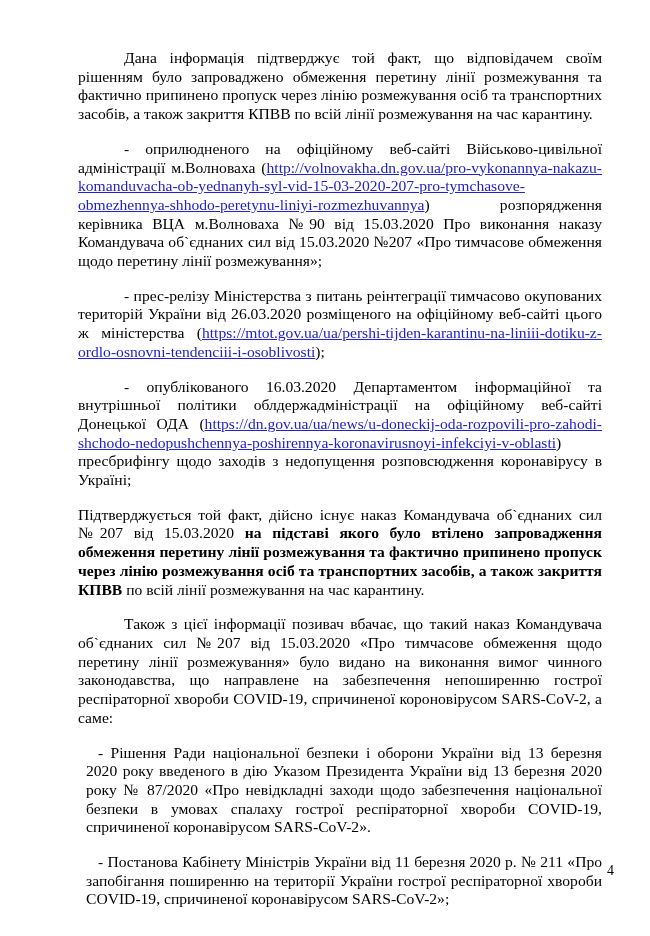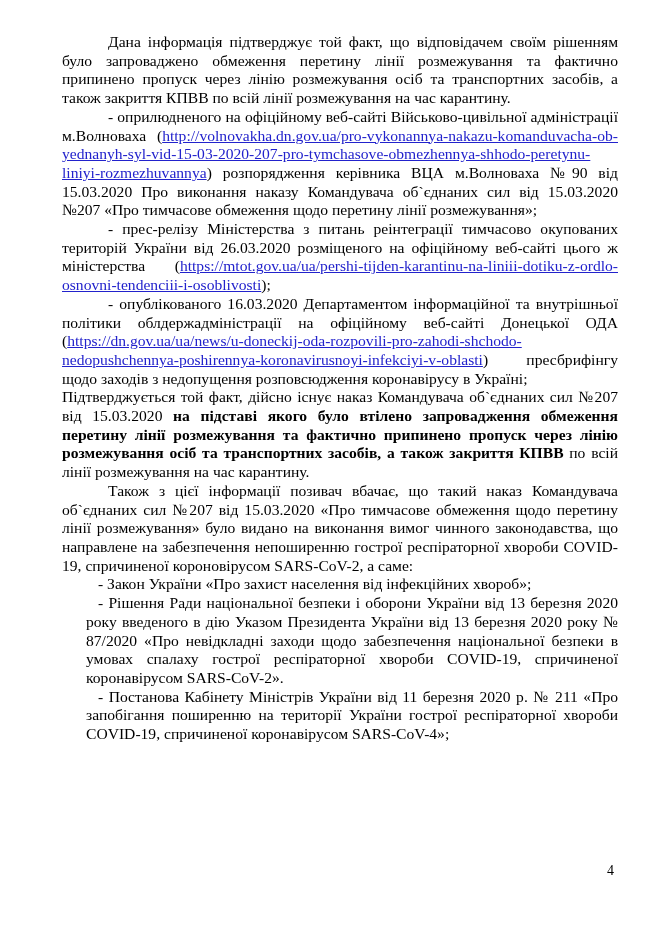--- a/index.html
+++ b/index.html
@@ -18,21 +18,21 @@
   }
   .content {
     position: absolute;
     left: 62px;
     top: 33px;
     width: 556px;
     font-size: 15.6px;
     line-height: 18.7px;
     text-align: justify;
   }
-  .content p { margin: 0; }
+  .content p { margin: 16px; }
   p.indent  { text-indent: 46px; }
   p.plain   { text-indent: 0; }
   p.sublist { margin-left: 24px; text-indent: 12px; }
   a.doc-link {
     color: var(--link-color, #2222cc);
     text-decoration: underline;
     cursor: pointer;
     word-break: normal;
   }
   .bold-run { font-weight: bold; }
@@ -48,18 +48,17 @@
 <body style="background: rgb(255, 255, 255); color: rgb(0, 0, 0);">
 
 <div class="page">
   <div class="content" id="doc-content">
       <p class="indent"><span class="text-run">Дана інформація підтверджує той факт, що відповідачем своїм рішенням було запроваджено обмеження перетину лінії розмежування та фактично припинено пропуск через лінію розмежування осіб та транспортних засобів, а також закриття КПВВ по всій лінії розмежування на час карантину.</span></p>
       <p class="indent"><span class="text-run">- оприлюдненого на офіційному веб-сайті Військово-цивільної адміністрації м.Волноваха (</span><a class="doc-link" href="#">http://volnovakha.dn.gov.ua/pro-vykonannya-nakazu-komanduvacha-ob-yednanyh-syl-vid-15-03-2020-207-pro-tymchasove-obmezhennya-shhodo-peretynu-liniyi-rozmezhuvannya</a><span class="text-run">) розпорядження керівника ВЦА м.Волноваха №90 від 15.03.2020 Про виконання наказу Командувача об`єднаних сил від 15.03.2020 №207 «Про тимчасове обмеження щодо перетину лінії розмежування»;</span></p>
       <p class="indent"><span class="text-run">- прес-релізу Міністерства з питань реінтеграції тимчасово окупованих територій України від 26.03.2020 розміщеного на офіційному веб-сайті цього ж міністерства (</span><a class="doc-link" href="#">https://mtot.gov.ua/ua/pershi-tijden-karantinu-na-liniii-dotiku-z-ordlo-osnovni-tendenciii-i-osoblivosti</a><span class="text-run">);</span></p>
       <p class="indent"><span class="text-run">- опублікованого 16.03.2020 Департаментом інформаційної та внутрішньої політики облдержадміністрації на офіційному веб-сайті Донецької ОДА (</span><a class="doc-link" href="#">https://dn.gov.ua/ua/news/u-doneckij-oda-rozpovili-pro-zahodi-shchodo-nedopushchennya-poshirennya-koronavirusnoyi-infekciyi-v-oblasti</a><span class="text-run">)  пресбрифінгу щодо заходів з недопущення розповсюдження коронавірусу в Україні;</span></p>
       <p class="plain"><span class="text-run">Підтверджується той факт, дійсно існує наказ Командувача об`єднаних сил №207 від 15.03.2020 </span><span class="bold-run">на підставі якого було втілено запровадження обмеження перетину лінії розмежування та фактично припинено пропуск через лінію розмежування осіб та транспортних засобів, а також закриття КПВВ</span><span class="text-run"> по всій лінії розмежування на час карантину.</span></p>
       <p class="indent"><span class="text-run">Також з цієї інформації позивач вбачає, що такий наказ Командувача об`єднаних сил №207 від 15.03.2020 «Про тимчасове обмеження щодо перетину лінії розмежування» було видано на виконання вимог чинного законодавства, що направлене на забезпечення непоширенню гострої респіраторної хвороби COVID-19, спричиненої короновірусом SARS-CoV-2, а саме:</span></p>
-      <p class="sublist"><span class="text-run">- Закон України «Про захист населення від інфекційних хвороб»;</span></p>
       <p class="sublist"><span class="text-run">- Рішення Ради національної безпеки і оборони України від 13 березня 2020 року введеного в дію Указом Президента України від 13 березня 2020 року № 87/2020 «Про невідкладні заходи щодо забезпечення національної безпеки в умовах спалаху гострої респіраторної хвороби COVID-19, спричиненої коронавірусом SARS-CoV-2».</span></p>
-      <p class="sublist"><span class="text-run">- Постанова Кабінету Міністрів України від 11 березня 2020 р. № 211 «Про запобігання поширенню на території України гострої респіраторної хвороби COVID-19, спричиненої коронавірусом SARS-CoV-4»;</span></p>
+      <p class="sublist"><span class="text-run">- Постанова Кабінету Міністрів України від 11 березня 2020 р. № 211 «Про запобігання поширенню на території України гострої респіраторної хвороби COVID-19, спричиненої коронавірусом SARS-CoV-2»;</span></p>
     </div>
   <div class="pagenum">4</div>
 </div>
 
 </body></html>

